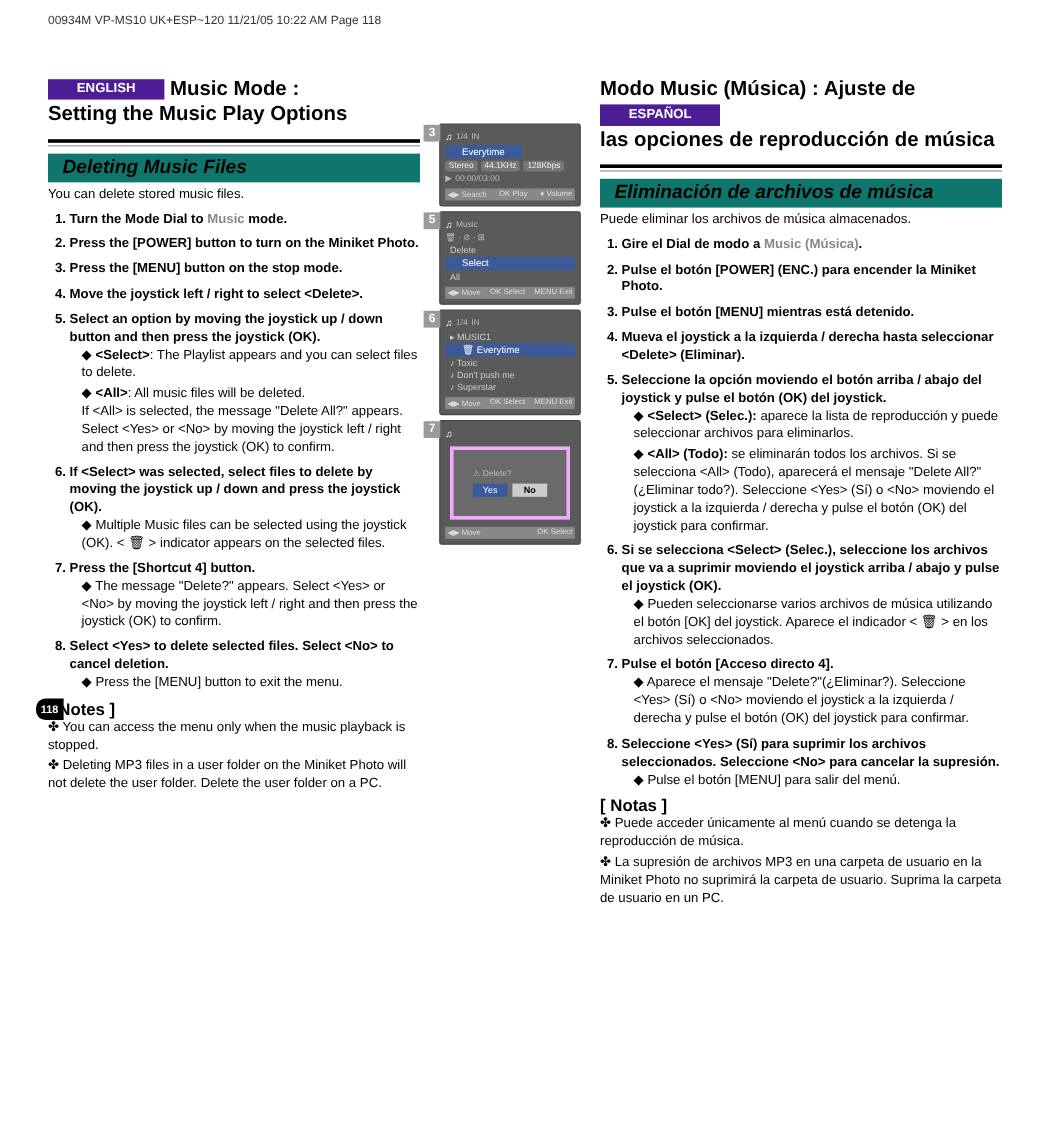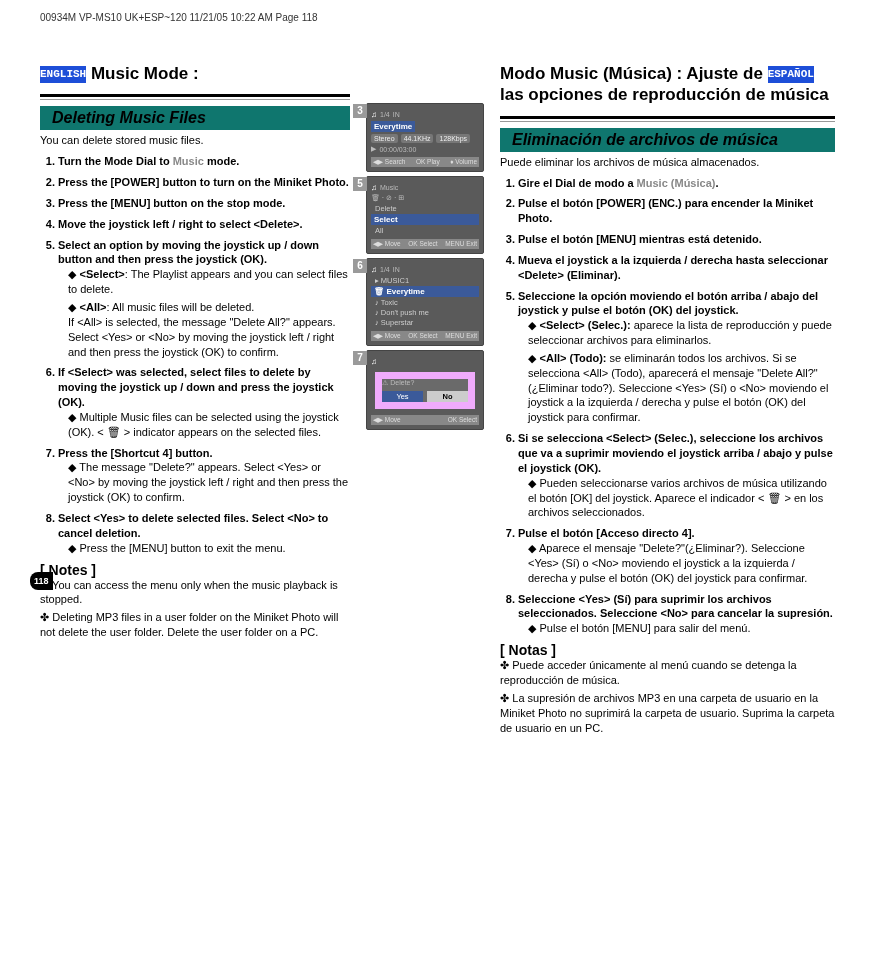--- a/index.html
+++ b/index.html
@@ -4,44 +4,44 @@
 <style>
   * { box-sizing: border-box; margin: 0; padding: 0; }
   body { font-family: Arial, Helvetica, sans-serif; font-size: 11px; color: #000; background: #fff; width: 875px; }
   .page { padding: 12px 40px 20px 40px; position: relative; }
   .header-meta { font-size: 10px; color: #333; margin-bottom: 40px; }
   .columns { display: flex; gap: 10px; }
   .col { flex: 1; }
   .col.left { flex: 0 0 310px; }
   .col.right { flex: 1; }
   .center-figs { flex: 0 0 130px; display:flex; flex-direction:column; gap:4px; align-items:center; margin-top:40px;}
-  .lang-badge { display:inline-block; background:#1d4ed8; color:#fff; font-weight:bold; font-size:11px; padding:2px 0; vertical-align: middle; font-family: Liberation Mono, monospace; }
+  .lang-badge { display:inline-block; background:#4c1d95; color:#fff; font-weight:bold; font-size:11px; padding:2px 24px; vertical-align: middle; }
   h1 { font-size: 17px; font-weight: bold; line-height: 1.25; margin-bottom: 10px; }
   h1 .sub { display:block; }
   .rule { border-top: 3px solid #000; border-bottom:1px solid #999; height:6px; margin: 4px 0 6px 0; }
   h2 { font-size: 16px; font-style: italic; font-weight: bold; background: #0f766e; padding: 3px 12px; margin-bottom:4px;}
   .intro { font-size: 11px; margin-bottom:8px; }
   ol.steps { list-style: decimal; padding-left: 18px; font-size:11px; }
   ol.steps > li { margin-bottom: 6px; font-weight: bold; line-height:1.35;}
   ol.steps > li .nw { font-weight: normal; }
   ul.sub { list-style: none; padding-left: 10px; font-weight: normal; }
   ul.sub > li::before { content: "◆ "; }
   ul.sub > li { margin-bottom:3px; }
   .notes-head { font-weight: bold; margin-top:6px; font-size:14px;}
   ul.notes { list-style:none; padding-left:0; font-size:11px;}
   ul.notes > li::before { content:"✤ "; }
   ul.notes > li { margin-bottom:3px; font-weight:normal; line-height:1.35;}
-  .pagenum { position:absolute; left:30px; bottom:168px; background:#000; color:#fff; font-size:9px; font-weight:bold; padding:4px 4px; border-radius:8px 0 0 8px;}
+  .pagenum { position:absolute; left:30px; bottom:180px; background:#000; color:#fff; font-size:9px; font-weight:bold; padding:4px 4px; border-radius:8px 0 0 8px;}
   .grey { color:#888; font-weight:bold;}
   .fig { width:118px; background:#5a5a5a; border:1px solid #444; position:relative; color:#fff; font-size:8px; padding:4px; border-radius:2px;}
   .fig .badge { position:absolute; left:-14px; top:0; width:14px; height:14px; background:#9a9a9a; color:#fff; text-align:center; line-height:14px; font-size:10px; font-weight:bold;}
   .fig .row { display:flex; align-items:center; gap:3px; margin:2px 0;}
   .fig .bar { background:#777; color:#eee; padding:1px 3px; border-radius:2px; font-size:7px;}
   .fig .foot { background:#888; color:#ddd; font-size:6.5px; padding:1px 2px; display:flex; justify-content:space-between; margin-top:4px;}
-  .fig .hi { background:#3b5a9a; color:#fff; padding:1px 3px; font-weight:bold; font-size:8px;}
+  .fig .hi { background:#3b5a9a; color:#fff; padding:1px 14px; font-weight:normal; font-size:8px;}
   .fig .dim { color:#bbb; font-size:7px;}
   .fig .list-item { color:#ccc; font-size:7.5px; margin:1px 0; padding-left:4px;}
   .fig .yn { display:flex; gap:4px; margin-top:4px;}
   .fig .yn span { flex:1; text-align:center; font-size:7.5px; padding:1px 0;}
   .fig .yn .y { background:#3b5a9a; color:#fff;}
   .fig .yn .n { background:#ccc; color:#000;font-weight:bold;}
   .music-icon::before { content:"♫ "; }
   b.term { font-weight:bold; }
 </style>
 </head>
@@ -49,20 +49,21 @@
 
 <div class="page">
   <div class="header-meta">00934M VP-MS10 UK+ESP~120  11/21/05 10:22 AM  Page 118</div>
 
   <div class="columns">
 
     <div class="col left">
       <h1>
         <span class="lang-badge">ENGLISH</span>
         <span>Music Mode :</span>
+        <span class="sub">Setting the Music Play Options</span>
       </h1>
       <div class="rule"></div>
       <h2>Deleting Music Files</h2>
       <p class="intro">You can delete stored music files.</p>
 
       <ol class="steps">
         <li><span>Turn the Mode Dial to </span><span class="grey">Music</span><span> mode.</span></li>
         <li>Press the [POWER] button to turn on the Miniket Photo.</li>
         <li>Press the [MENU] button on the stop mode.</li>
         <li>Move the joystick left / right to select &lt;Delete&gt;.</li>
@@ -154,21 +155,21 @@
             <span>OK <span>Select</span></span>
             <span>MENU <span>Exit</span></span>
           </div>
       </div>
 
       <div class="fig">
         <div class="badge">7</div>
         <div class="row">
             <span class="music-icon"></span>
           </div>
-        <div style="border:7px solid #f0abfc; padding:0; margin:6px 4px; background:#6a6a6a;">
+        <div style="border:3px solid #f0abfc; padding:16px; margin:6px 4px; background:#6a6a6a;">
           <div class="dim">⚠ <span>Delete?</span></div>
           <div class="yn">
               <span class="y">Yes</span>
               <span class="n">No</span>
             </div>
         </div>
         <div class="foot">
             <span>◀▶ <span>Move</span></span>
             <span>OK <span>Select</span></span>
           </div>

